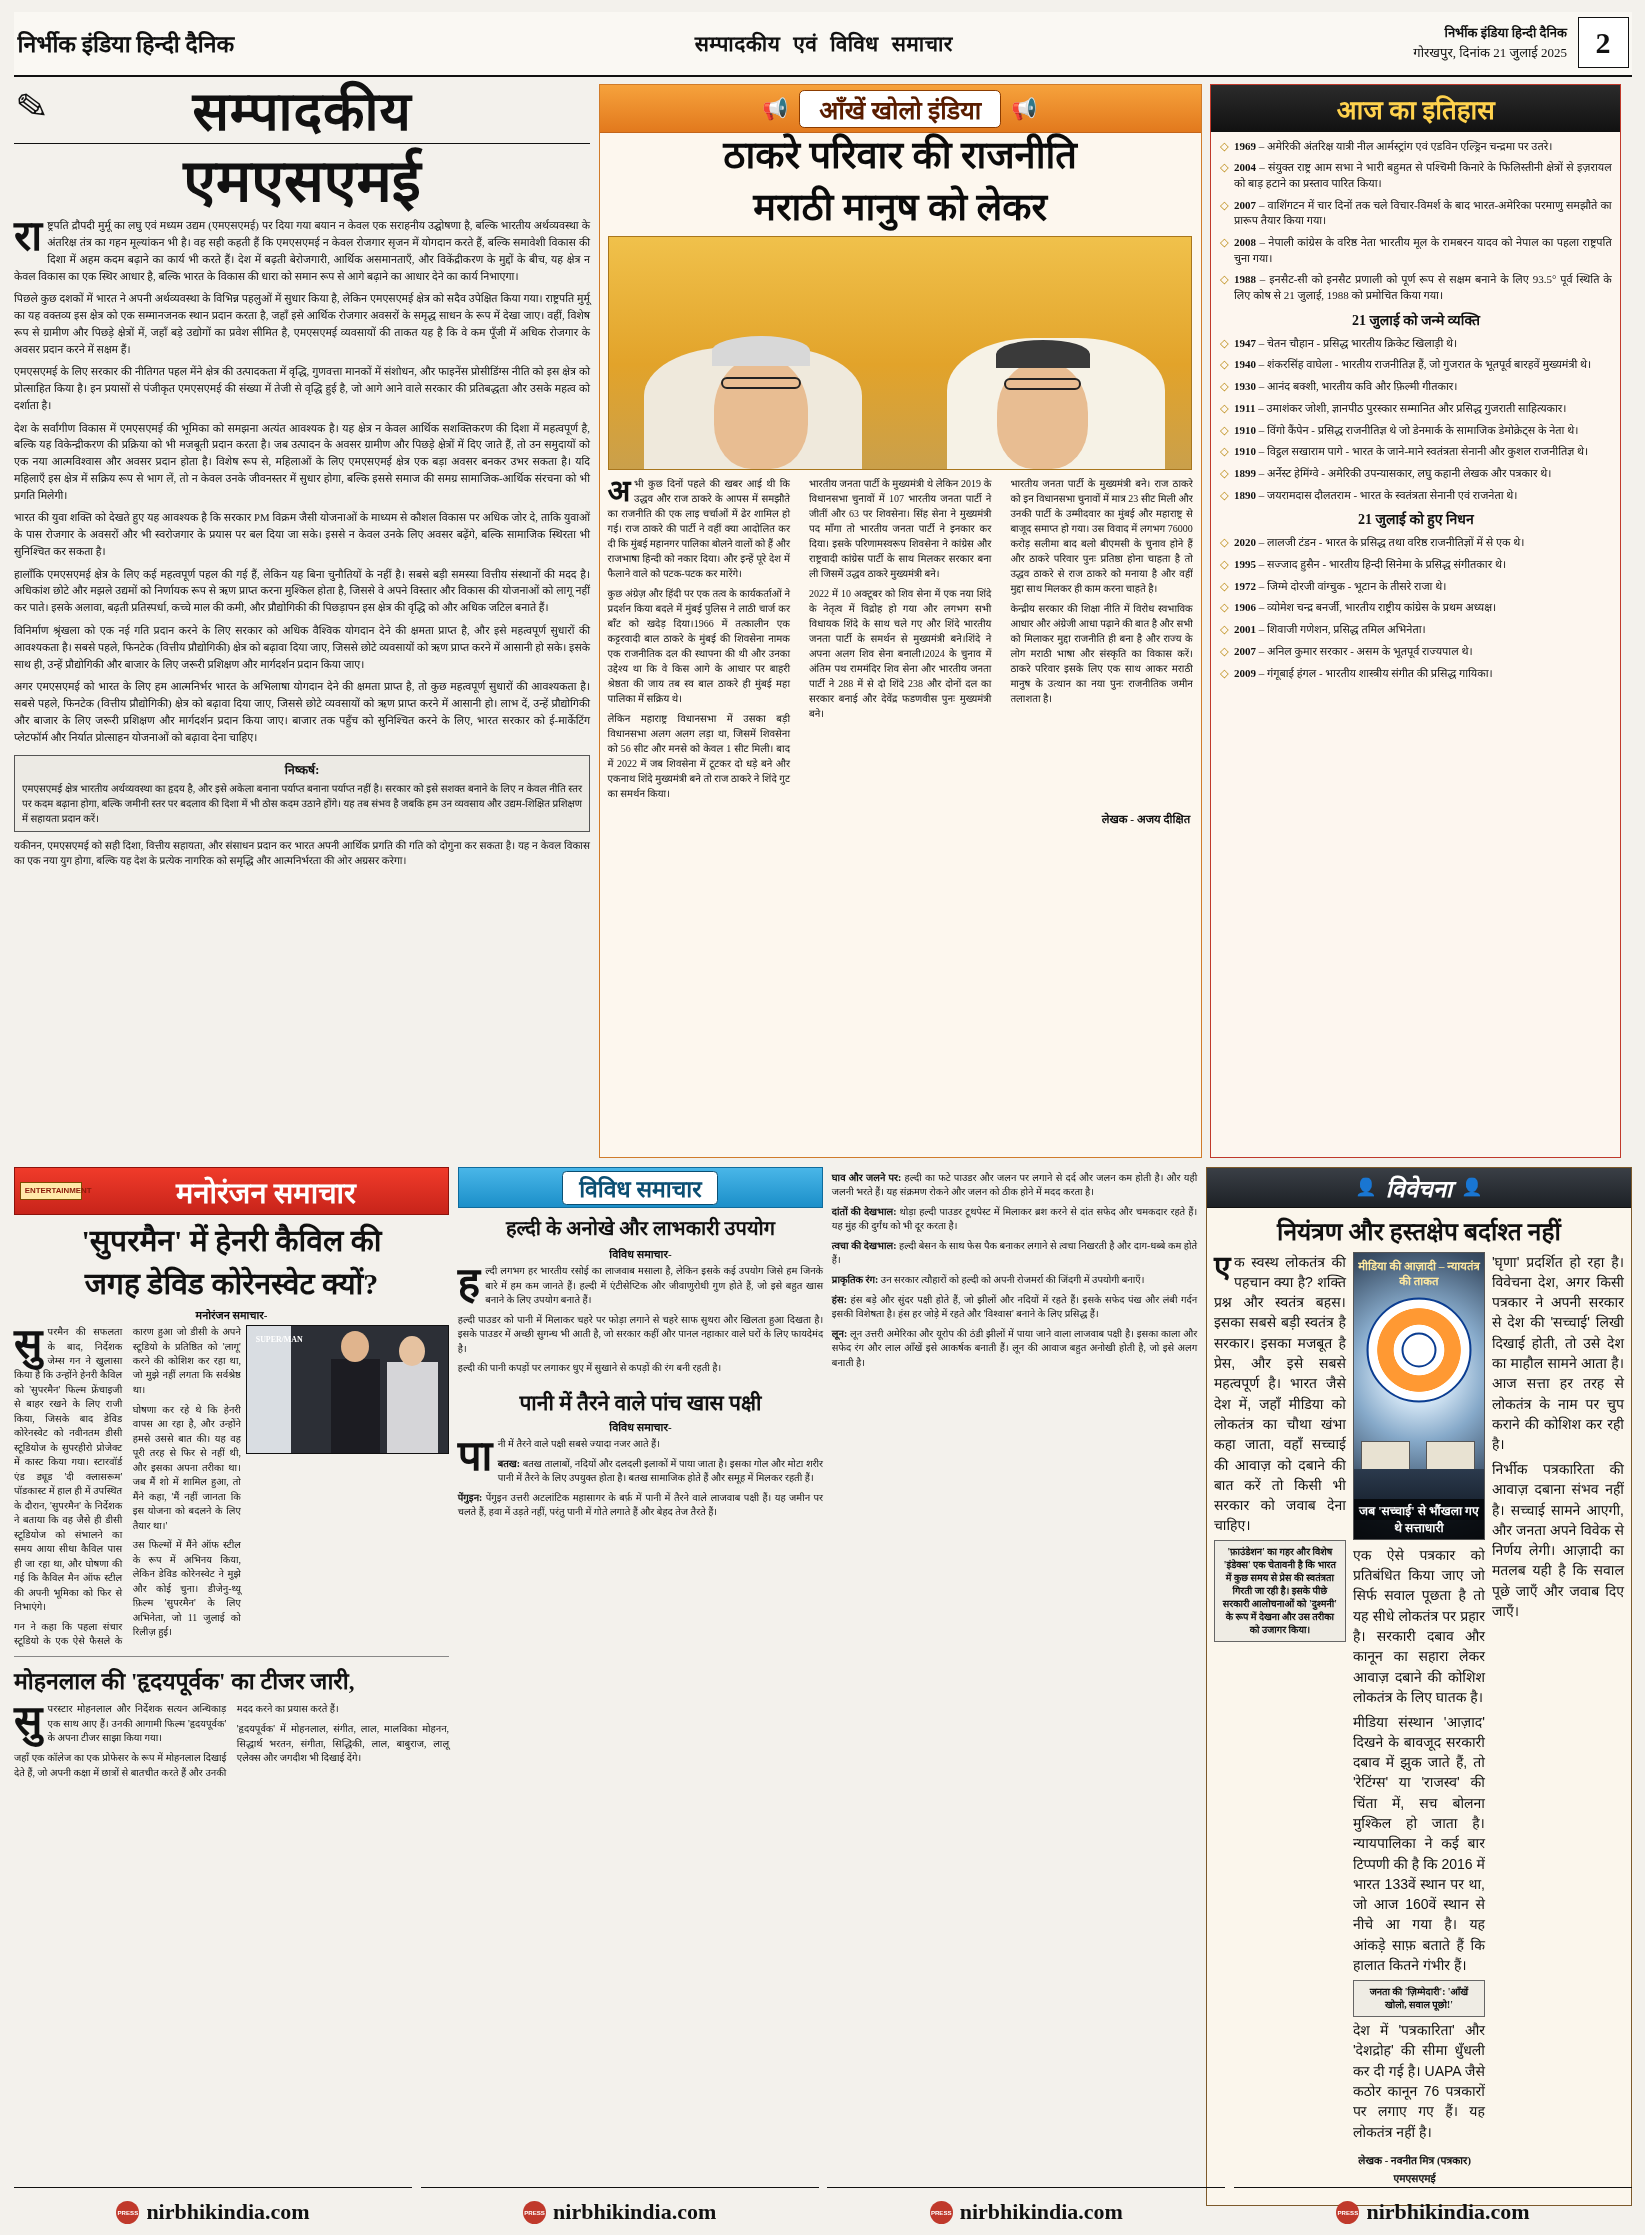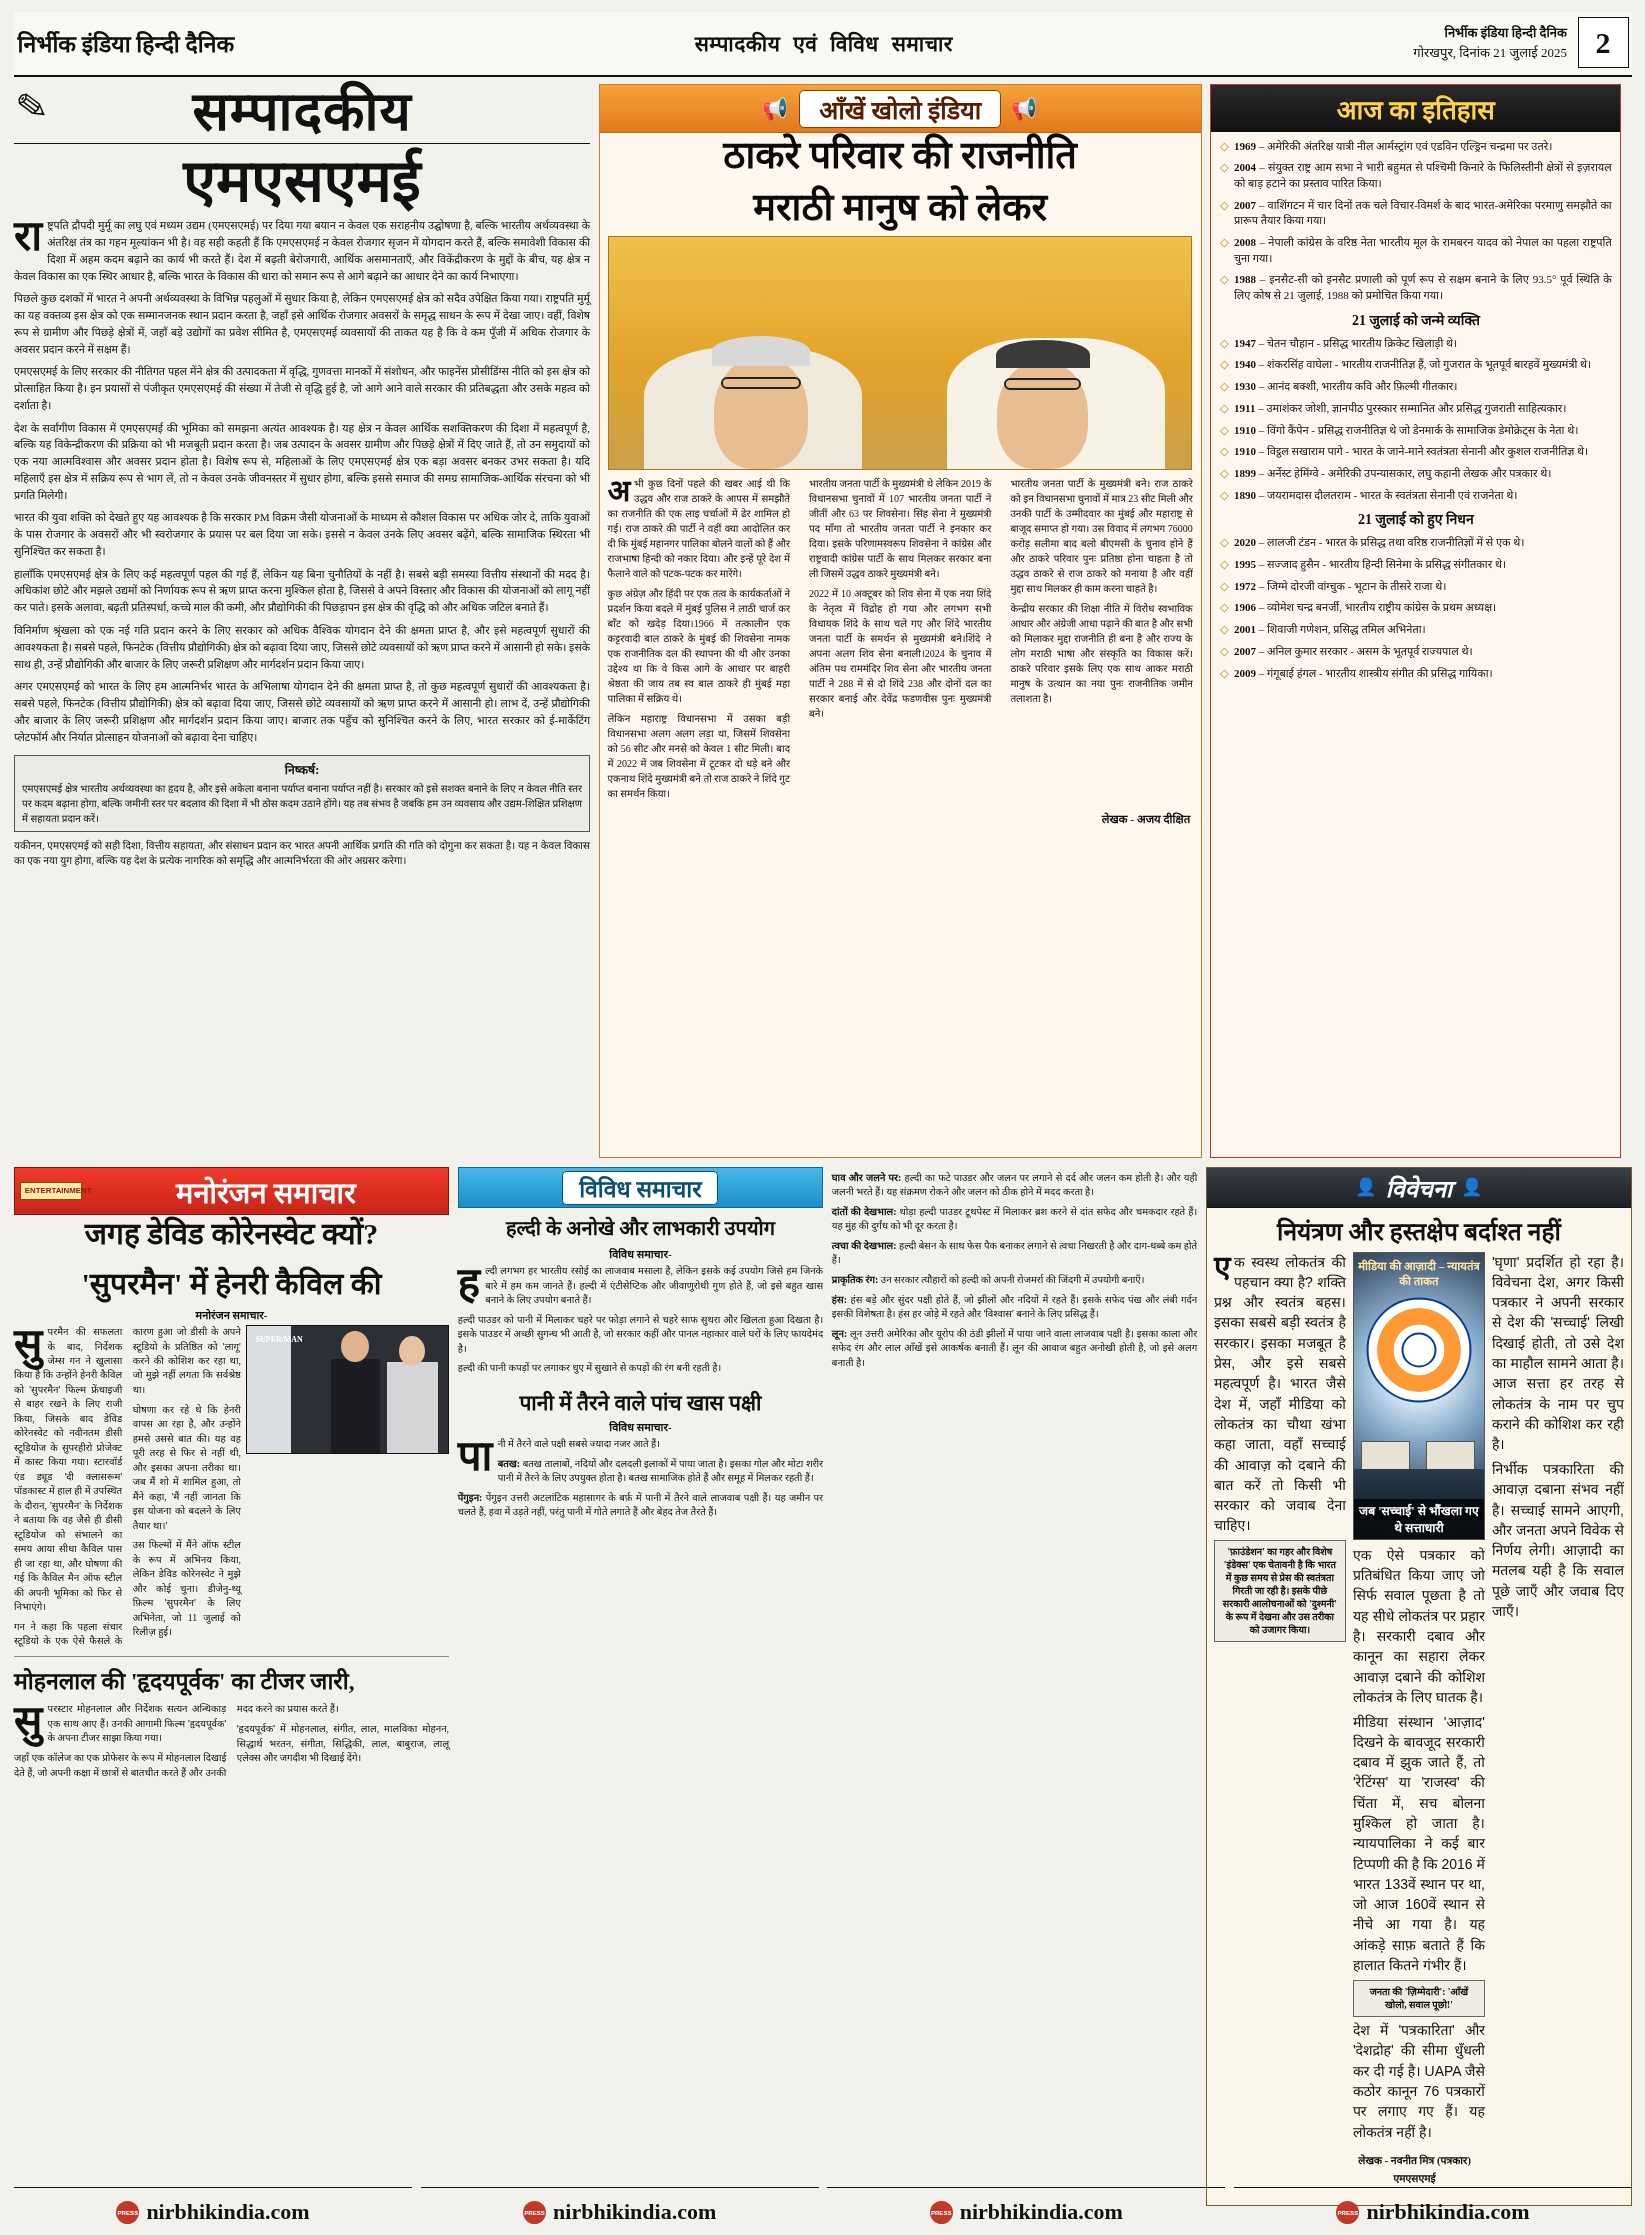--- a/index.html
+++ b/index.html
@@ -455,22 +455,22 @@
     </div>
   </div>
 
   <div class="row-bot">
 
     <div class="bl-1">
       <div class="ent-banner">
         <div class="ent-logo">ENTERTAINMENT</div>
         <div class="t">मनोरंजन समाचार</div>
       </div>
+      <div class="ent-head">'सुपरमैन' में हेनरी कैविल की</div>
       <div class="ent-head" style="padding-top:0;">जगह डेविड कोरेनस्वेट क्यों?</div>
-      <div class="ent-head">'सुपरमैन' में हेनरी कैविल की</div>
       <div class="byline">मनोरंजन समाचार-</div>
 
       <div>
         <div class="ent-photo">
           <div class="poster"></div>
           <div style="position:absolute;left:8.7px;top:8.7px;color:#fff;font-size:7.9px;font-weight:bold;font-family:'Liberation Serif',serif;">SUPER/MAN</div>
           <div style="position:absolute;left:84px;bottom:0;width:49px;height:94px;background:#1c1c22;"></div>
           <div style="position:absolute;left:94px;bottom:91px;width:28px;height:31px;border-radius:50%;background:#e0b48d;"></div>
           <div style="position:absolute;left:140px;bottom:0;width:51px;height:91px;background:#d5d5d8;"></div>
           <div style="position:absolute;left:152px;bottom:87px;width:26px;height:30px;border-radius:50%;background:#e6c2a0;"></div>

